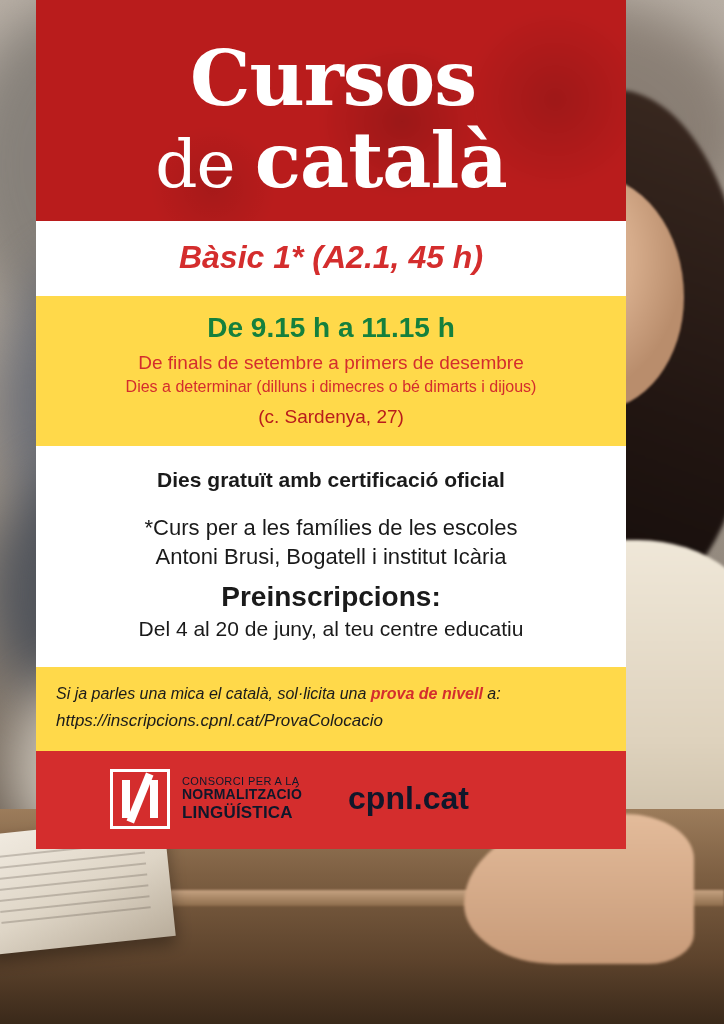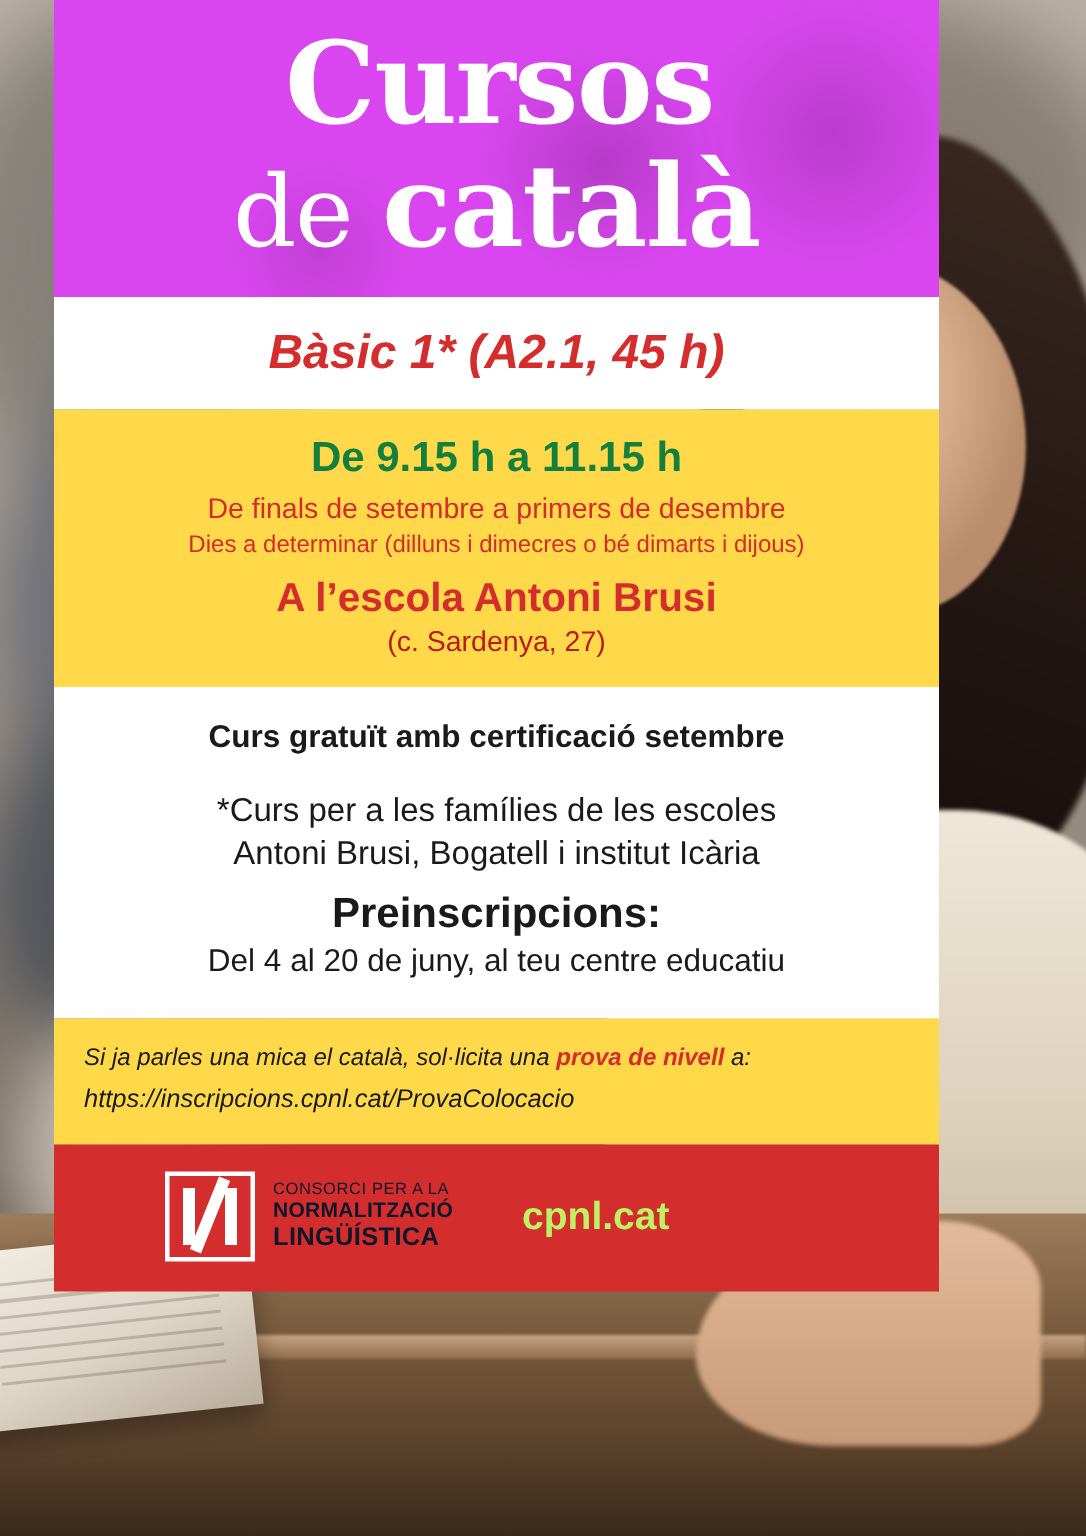--- a/index.html
+++ b/index.html
@@ -104,23 +104,23 @@
   .poster {
     position: absolute;
     left: 36px;
     top: 0;
     width: 590px;
     display: flex;
     flex-direction: column;
   }
 
   .band-red-top {
-    background: #d946ef;
+    background: #b91c1c;
     position: relative;
-    padding: 19px 0 24px 0;
+    padding: 42px 0 24px 0;
     overflow: hidden;
   }
   .band-red-top::before {
     
     content: "";
     position: absolute;
     inset: 0;
     background:
       radial-gradient(120px 110px at 62% 55%, rgba(0,0,0,.16), transparent 70%),
       radial-gradient(130px 130px at 88% 45%, rgba(0,0,0,.14), transparent 70%),
@@ -285,23 +285,23 @@
   }
   .logo-text {
     color: #0f172a;
     line-height: 1.12;
     text-align: left;
   }
   .logo-text .l1 { font-size: 11px; letter-spacing: .4px; }
   .logo-text .l2 { font-size: 14px; font-weight: bold; letter-spacing: .2px; }
   .logo-text .l3 { font-size: 17px; font-weight: bold; letter-spacing: .2px; }
   .site {
-    color: #bef264;
-    font-weight: bold;
-    font-size: 26px;
+    color: #0f172a;
+    font-weight: bold;
+    font-size: 32px;
     margin-left: 46px;
   }
 </style>
 </head>
 <body>
 
 <div class="photo-bg">
   <div class="blur-blob b1"></div>
   <div class="blur-blob b2"></div>
   <div class="blur-blob b3"></div>
@@ -327,26 +327,25 @@
   </div>
 
   <div class="band-white-1">
     <div class="level">Bàsic 1* (A2.1, 45 h)</div>
   </div>
 
   <div class="band-yellow-1">
     <div class="hours">De 9.15 h a 11.15 h</div>
     <div class="dates">De finals de setembre a primers de desembre</div>
     <div class="days">Dies a determinar (dilluns i dimecres o bé dimarts i dijous)</div>
-    <div class="school">A l’escola Antoni Brusi</div>
     <div class="address">(c. Sardenya, 27)</div>
   </div>
 
   <div class="band-white-2">
-    <div class="free-course">Curs gratuït amb certificació setembre</div>
+    <div class="free-course">Dies gratuït amb certificació oficial</div>
     <div class="families">
       <div>*Curs per a les famílies de les escoles</div>
       <div>Antoni Brusi, Bogatell i institut Icària</div>
     </div>
     <div class="preins-title">Preinscripcions:</div>
     <div class="preins-dates">Del 4 al 20 de juny, al teu centre educatiu</div>
   </div>
 
   <div class="band-yellow-2">
     <div class="test-line"><span>Si ja parles una mica el català, sol·licita una </span><span class="hl">prova de nivell</span><span> a:</span></div>

